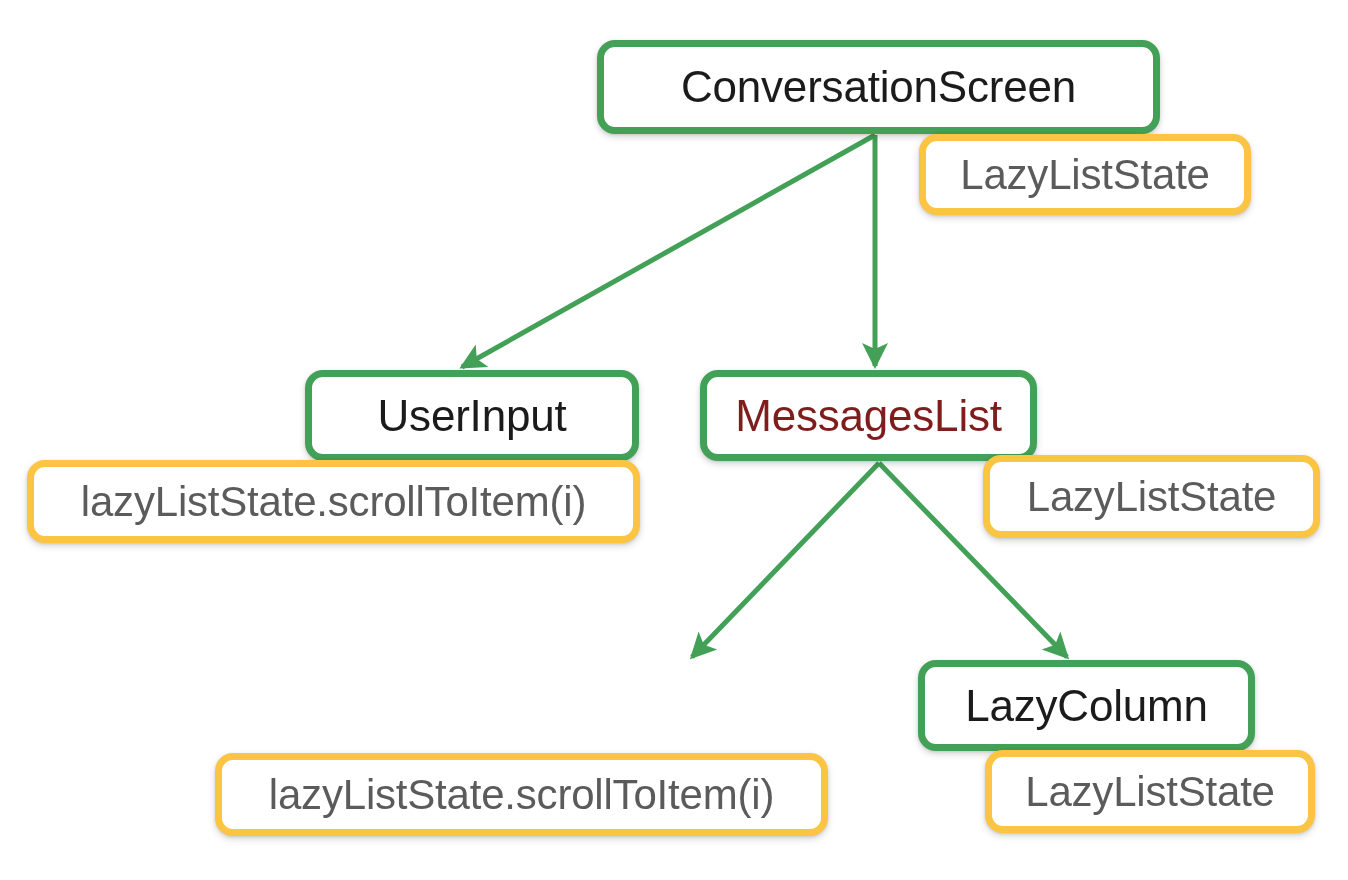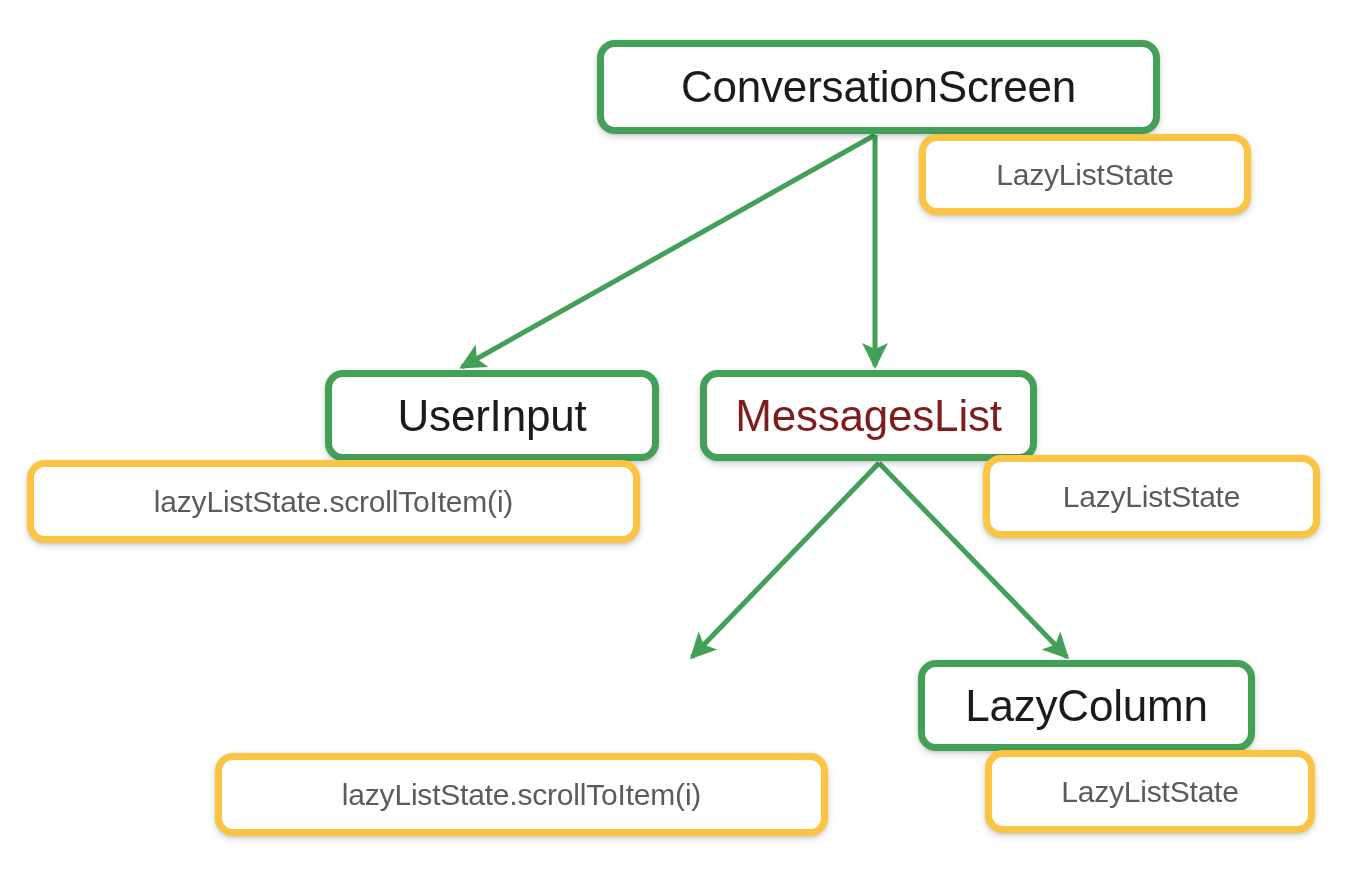--- a/index.html
+++ b/index.html
@@ -43,21 +43,21 @@
   .node-composable {
     border: 7px solid #43a057;
     color: #1b1b1b;
     font-size: 44px;
     letter-spacing: -0.2px;
     box-shadow: 0 3px 7px rgba(0,0,0,0.16), 0 1px 3px rgba(0,0,0,0.10);
   }
   .node-state {
     border: 7px solid #fbc543;
     color: #5b5b5b;
-    font-size: 30px;
+    font-size: 42px;
     letter-spacing: -0.2px;
     box-shadow: 0 3px 7px rgba(0,0,0,0.16), 0 1px 3px rgba(0,0,0,0.10);
   }
   .node-label {
     display: block;
     line-height: 1;
     padding: 0 14px;
   }
   
   #node-conversation-screen { left: 597px;  top: 40px;  width: 563px; height: 94px;  z-index: 4; }
@@ -97,21 +97,21 @@
   </svg>
 
   <div class="node node-composable" id="node-conversation-screen" style="border-color: rgb(67, 160, 87); color: rgb(27, 27, 27); background: rgb(255, 255, 255);">
     <span class="node-label">ConversationScreen</span>
   </div>
 
   <div class="node node-state" id="node-state-conversation" style="border-color: rgb(251, 197, 67); color: rgb(91, 91, 91); background: rgb(255, 255, 255);">
     <span class="node-label">LazyListState</span>
   </div>
 
-  <div class="node node-composable" id="node-user-input" style="border-color: rgb(67, 160, 87); color: rgb(27, 27, 27); background: rgb(255, 255, 255); margin-left: 20px;">
+  <div class="node node-composable" id="node-user-input" style="border-color: rgb(67, 160, 87); color: rgb(27, 27, 27); background: rgb(255, 255, 255);">
     <span class="node-label">UserInput</span>
   </div>
 
   <div class="node node-state" id="node-state-user-input" style="border-color: rgb(251, 197, 67); color: rgb(91, 91, 91); background: rgb(255, 255, 255);">
     <span class="node-label">lazyListState.scrollToItem(i)</span>
   </div>
 
   <div class="node node-composable" id="node-messages-list" style="border-color: rgb(67, 160, 87); color: #7f1d1d; background: rgb(255, 255, 255);">
     <span class="node-label">MessagesList</span>
   </div>

